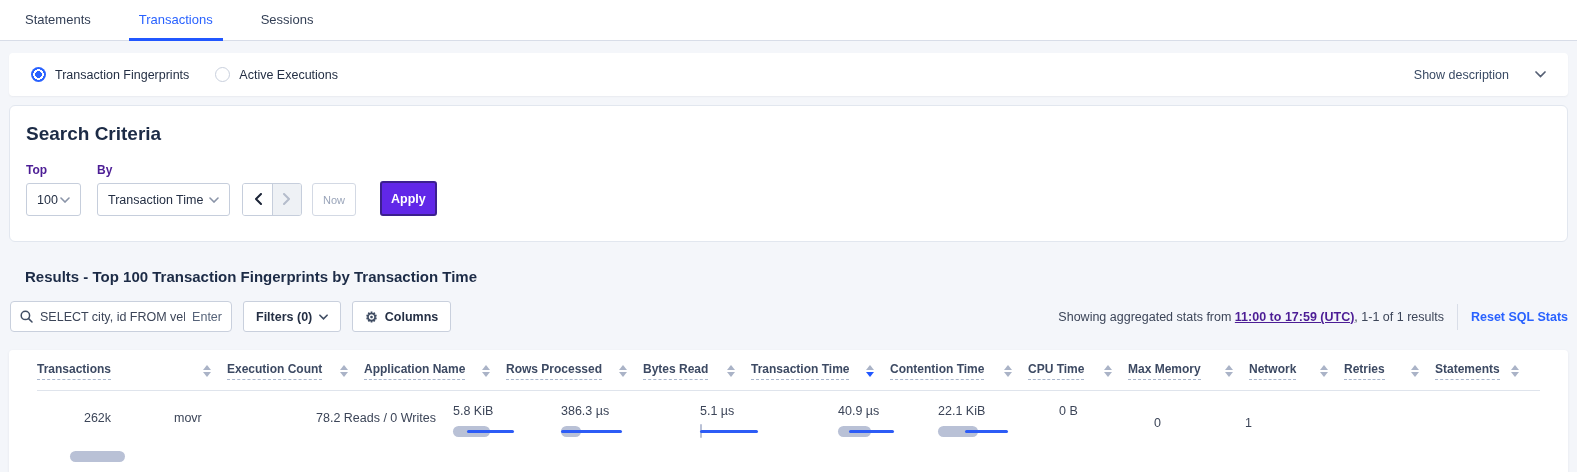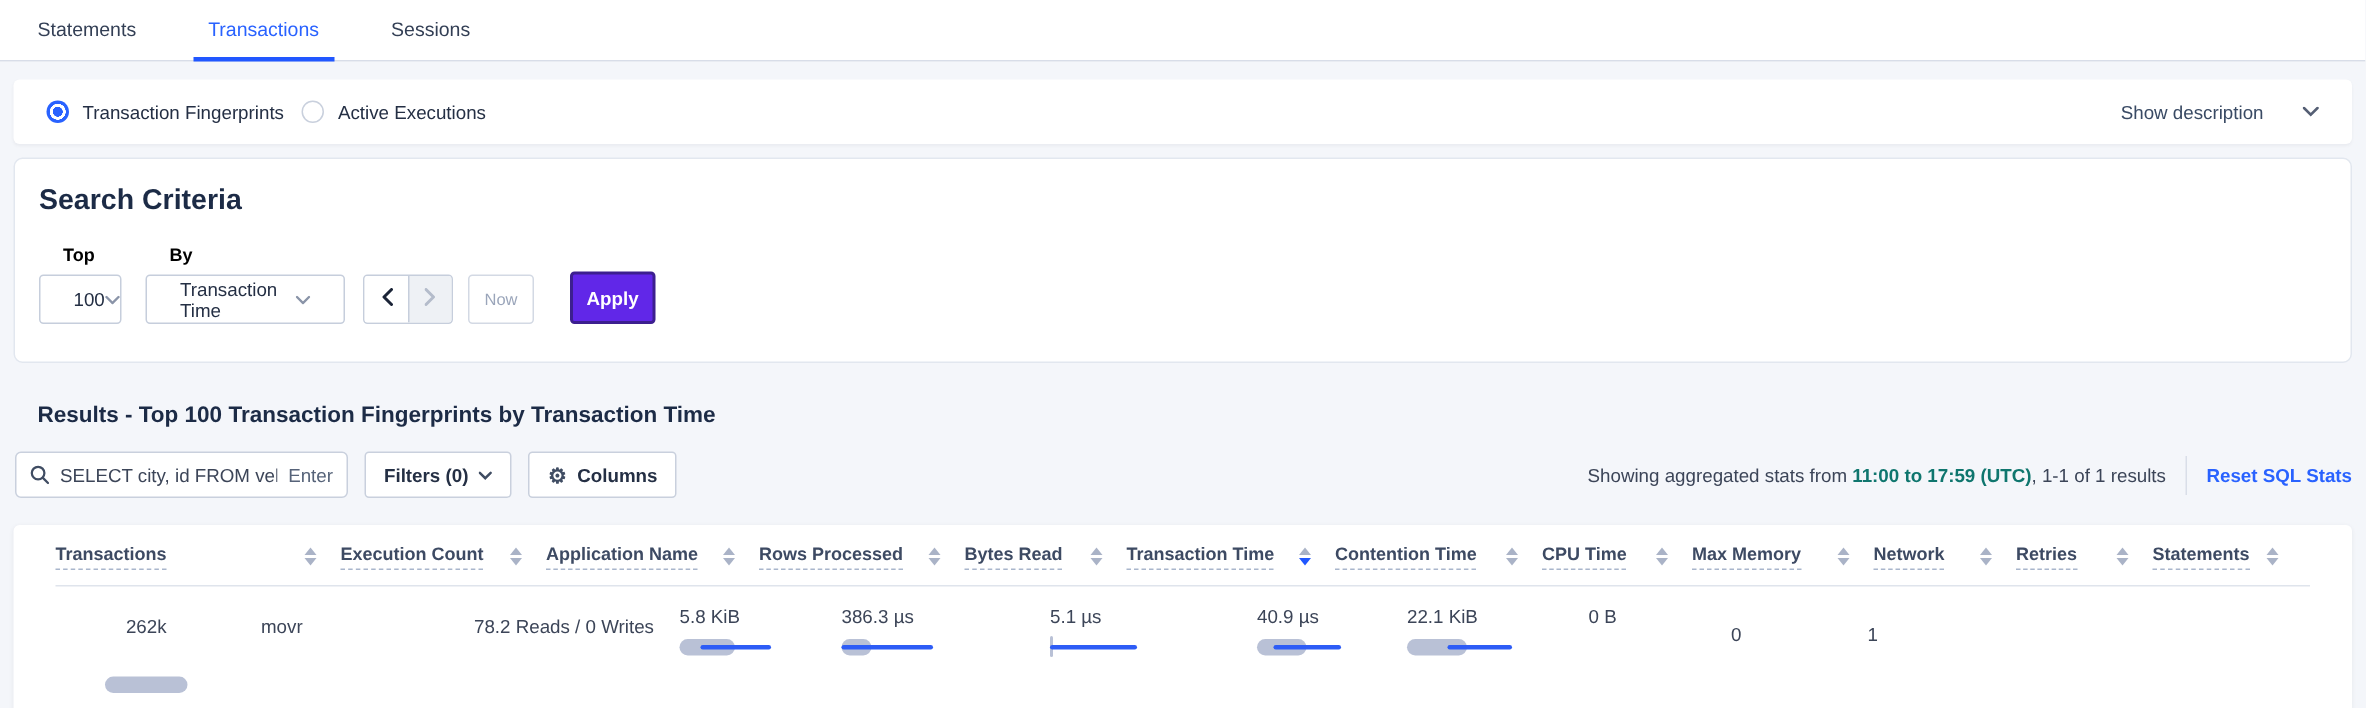--- a/index.html
+++ b/index.html
@@ -10,54 +10,54 @@
     color:#3c4558;
     overflow:hidden;
     position:relative;
   }
   
   .tabbar { background:#fff; height:41px; border-bottom:1px solid #d8dde8; display:flex; align-items:stretch; padding-left:15px; gap:28px; }
   .tab { display:flex; align-items:center; padding:0 10px; font-size:13px; color:#333f55; cursor:pointer; border-bottom:3px solid transparent; margin-bottom:-1px; }
   .tab.active { color:#2962ff; border-bottom-color:#2157ff; }
   
   .toggle-card { margin:12px 9px 0; background:#fff; border-radius:4px; height:43px; display:flex; align-items:center; justify-content:space-between; padding:0 22px; box-shadow:0 1px 2px rgba(60,70,90,.06); }
-  .radio-group { display:flex; gap:12px; }
+  .radio-group { display:flex; gap:26px; }
   .radio-opt { display:flex; align-items:center; gap:9px; font-size:12.5px; color:#242f44; cursor:pointer; }
   .radio-circle { width:15px; height:15px; border-radius:50%; flex:0 0 auto; }
   .radio-circle.selected { background:radial-gradient(circle at center, #2962ff 0 3.2px, #fff 3.4px 5.2px, #2962ff 5.4px 7.5px); }
   .radio-circle.unselected { border:1px solid #c9d0dd; background:#fff; }
   .show-desc { display:flex; align-items:center; gap:26px; font-size:12.5px; color:#394a64; cursor:pointer; }
   
   .criteria-card { margin:9px 9px 0; background:#fff; border:1px solid #e2e7ef; border-radius:6px; padding:17px 28px 25px 16px; }
   .criteria-title { font-size:19px; font-weight:bold; color:#1c2b46; }
   .form-row { display:flex; align-items:flex-end; margin-top:18px; }
   .f-group { display:flex; flex-direction:column; }
-  .f-label { font-size:12px; font-weight:bold; color:#000000; margin-bottom:6px;margin-left:16px; }
-  .select { height:33px; border:1px solid #c6cedc; border-radius:3px; background:#fff; display:flex; align-items:center; justify-content:space-between; padding:0 22px; font-size:12.5px; color:#242f44; cursor:pointer; }
+  .f-label { font-size:12px; font-weight:bold; color:#4c1d95; margin-bottom:6px; }
+  .select { height:33px; border:1px solid #c6cedc; border-radius:3px; background:#fff; display:flex; align-items:center; justify-content:space-between; padding:0 10px; font-size:12.5px; color:#242f44; cursor:pointer; }
   .sel-top { width:55px; margin-right:16px; }
   .sel-by { width:133px; margin-right:12px; }
   .sel-range { width:225px; margin-right:15px; }
   .range-left { display:flex; align-items:center; }
   .badge-6h { background:#e3e7f0; border-radius:3px; font-size:11px; font-weight:bold; color:#47536b; padding:3px 7px; margin-right:10px; }
   .chev { color:#555f74; display:flex; }
   .arrow-group { display:flex; height:33px; border:1px solid #c6cedc; border-radius:3px; overflow:hidden; margin-right:10px; }
   .arrow-btn { width:29px; display:flex; align-items:center; justify-content:center; background:#fff; cursor:pointer; }
   .arrow-btn.next { background:#eef1f5; border-left:1px solid #c6cedc; }
   .now-btn { height:33px; width:44px; border:1px solid #d3d9e4; border-radius:3px; background:#fff; color:#9aa5ba; font-size:11px; display:flex; align-items:center; justify-content:center; margin-right:24px; cursor:default; }
   .apply-btn { height:35px; min-width:48px; border:2px solid #3c1f8f; border-radius:3px; background:#6127e8; color:#fff; font-weight:bold; font-size:12.5px; display:flex; align-items:center; justify-content:center; padding:0 9px; cursor:pointer; }
   
   .results-heading { margin:26px 0 0 25px; font-size:15px; font-weight:bold; color:#1c2b46; }
   .controls-row { display:flex; align-items:center; margin:16px 9px 0 10px; }
   .search-box { width:222px; height:31px; background:#fff; border:1px solid #c9d0dd; border-radius:4px; display:flex; align-items:center; padding:0 9px; gap:7px; }
   .search-input { border:none; outline:none; flex:1; min-width:0; font-size:12.5px; color:#3c4558; font-family:inherit; background:transparent; }
   .enter-label { font-size:12.5px; color:#566379; cursor:pointer; }
   .btn-white { height:31px; background:#fff; border:1px solid #c9d0dd; border-radius:3px; display:flex; align-items:center; gap:7px; padding:0 12px; font-size:12.5px; font-weight:bold; color:#242f44; margin-left:11px; cursor:pointer; }
   .gear { font-size:14px; color:#404d63; line-height:1; }
   .stats { margin-left:auto; font-size:12.5px; color:#3c4558; white-space:nowrap; }
-  .stats b { color:#0f766e; }
+  .stats b { color:#4c1d95;text-decoration:underline; }
   .vdivider { width:1px; height:26px; background:#d9dee8; margin:0 13px; }
   .reset-link { color:#2962ff; font-size:12.5px; font-weight:bold; cursor:pointer; white-space:nowrap; }
   
   .table-card { margin:18px 9px 0; background:#fff; border-radius:4px; box-shadow:0 1px 3px rgba(60,70,90,.08); padding:12px 28px 18px; }
   .thead { display:flex; align-items:center; padding-bottom:10px; border-bottom:1px solid #dfe4ec; }
   .th { display:flex; align-items:center; justify-content:space-between; padding-right:16px; cursor:pointer; }
   .th-label { font-size:12px; font-weight:bold; color:#3d4a63; border-bottom:1px dashed #a9b6cc; padding-bottom:3px; white-space:nowrap; }
   .sort { display:flex; flex-direction:column; gap:2px; flex:0 0 auto; }
   .tri-up { width:0; height:0; border-left:4px solid transparent; border-right:4px solid transparent; border-bottom:5px solid #aab3c7; }
   .tri-down { width:0; height:0; border-left:4px solid transparent; border-right:4px solid transparent; border-top:5px solid #aab3c7; }

